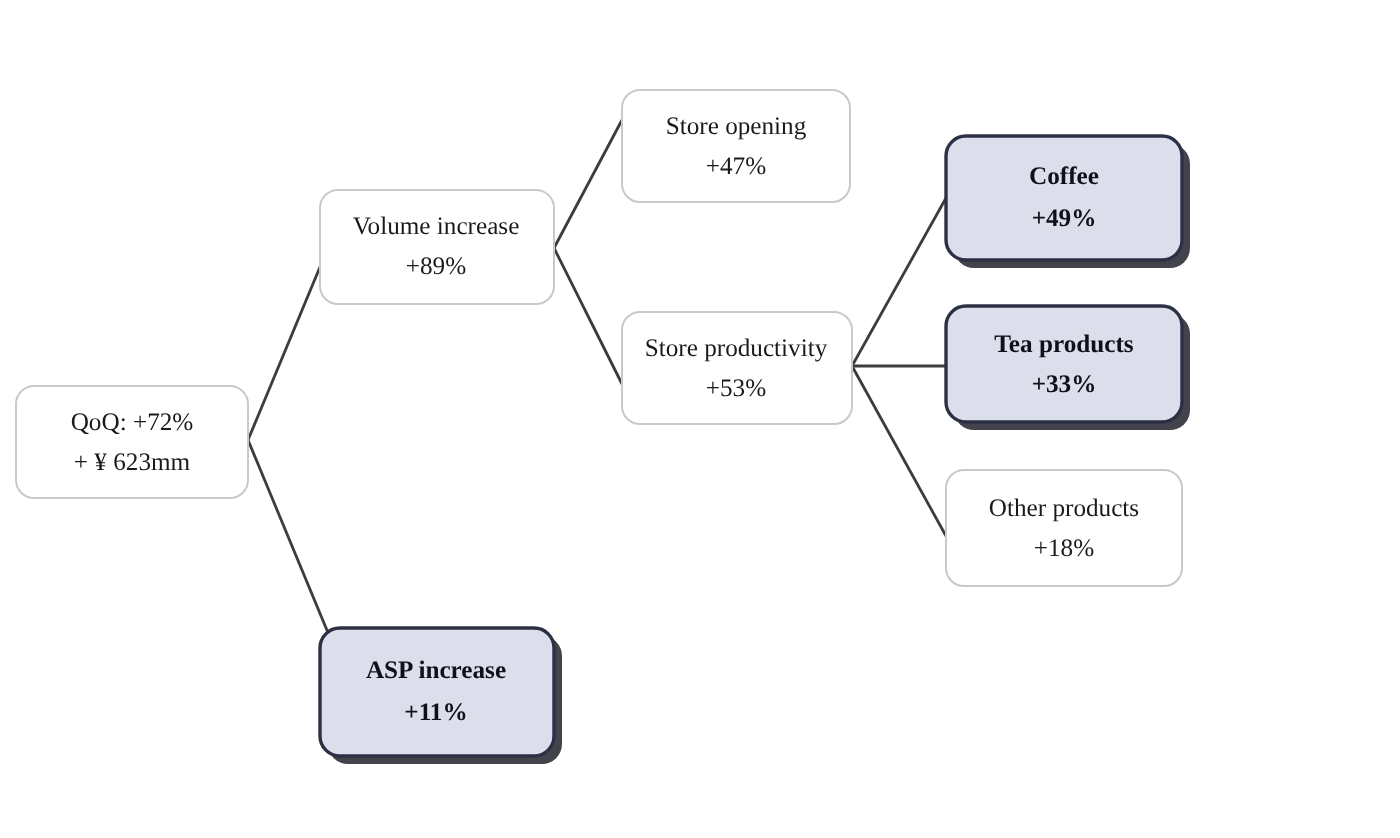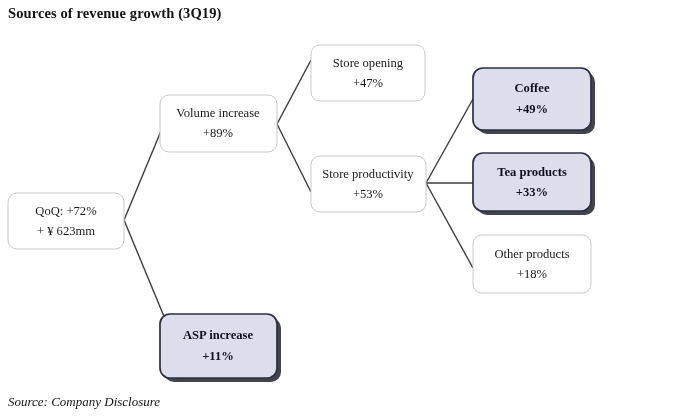--- a/index.html
+++ b/index.html
@@ -79,21 +79,20 @@
   text.node-label.bold {
     font-weight: bold;
     fill: #10101c;
   }
 </style>
 </head>
 <body>
 
 <div id="page-root">
 
-  <div class="chart-title">Sources of revenue growth (3Q19)</div>
 
   <svg class="diagram-svg" viewBox="0 0 700 419">
 
     <g>
 
       <line class="connector" x1="124" y1="220" x2="176" y2="95"></line>
       <line class="connector" x1="124" y1="220" x2="168" y2="326"></line>
 
       <line class="connector" x1="277" y1="124" x2="311" y2="60"></line>
       <line class="connector" x1="277" y1="124" x2="311" y2="192"></line>
@@ -149,15 +148,14 @@
     </g>
 
     <g>
       <rect class="node-box-plain" x="473" y="235" width="118" height="58" rx="9" ry="9"></rect>
       <text class="node-label" x="532" y="255">Other products</text>
       <text class="node-label" x="532" y="275">+18%</text>
     </g>
 
   </svg>
 
-  <div class="source-note">Source: Company Disclosure</div>
 
 </div>
 
 </body></html>

